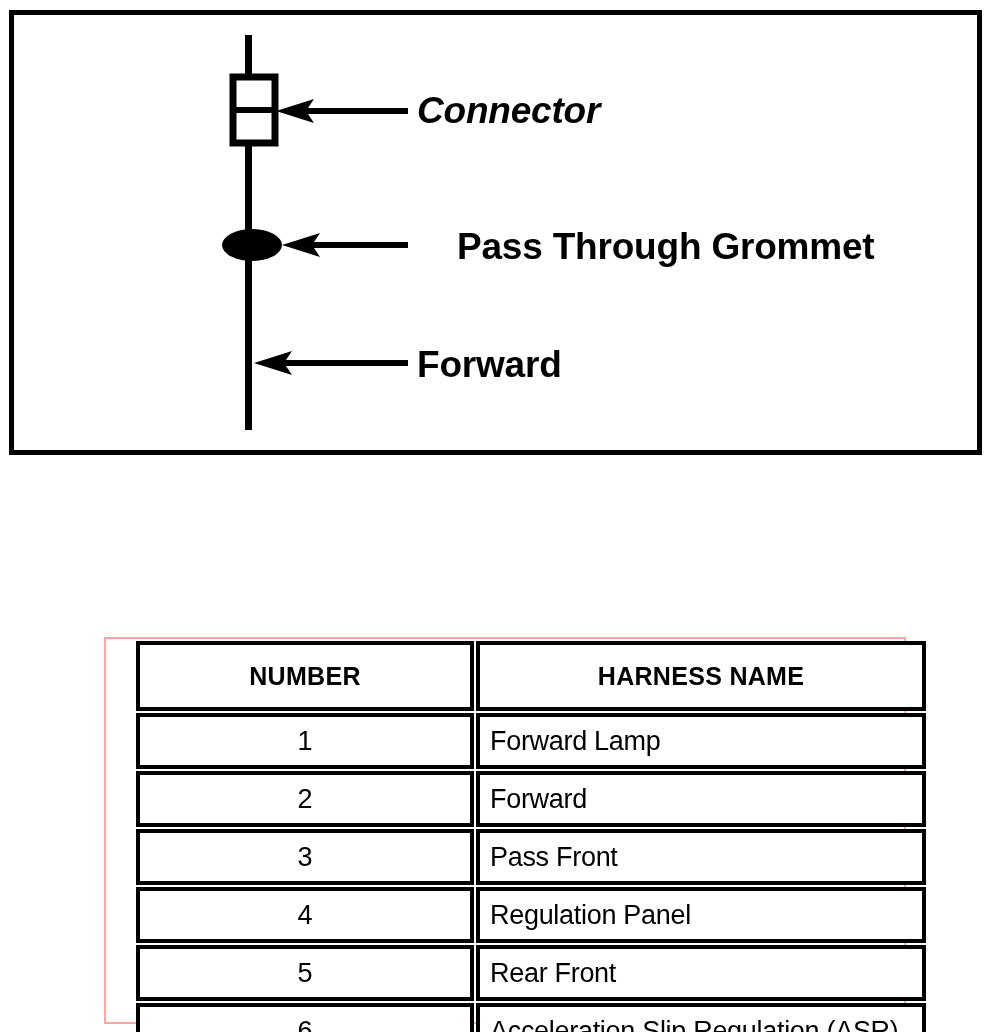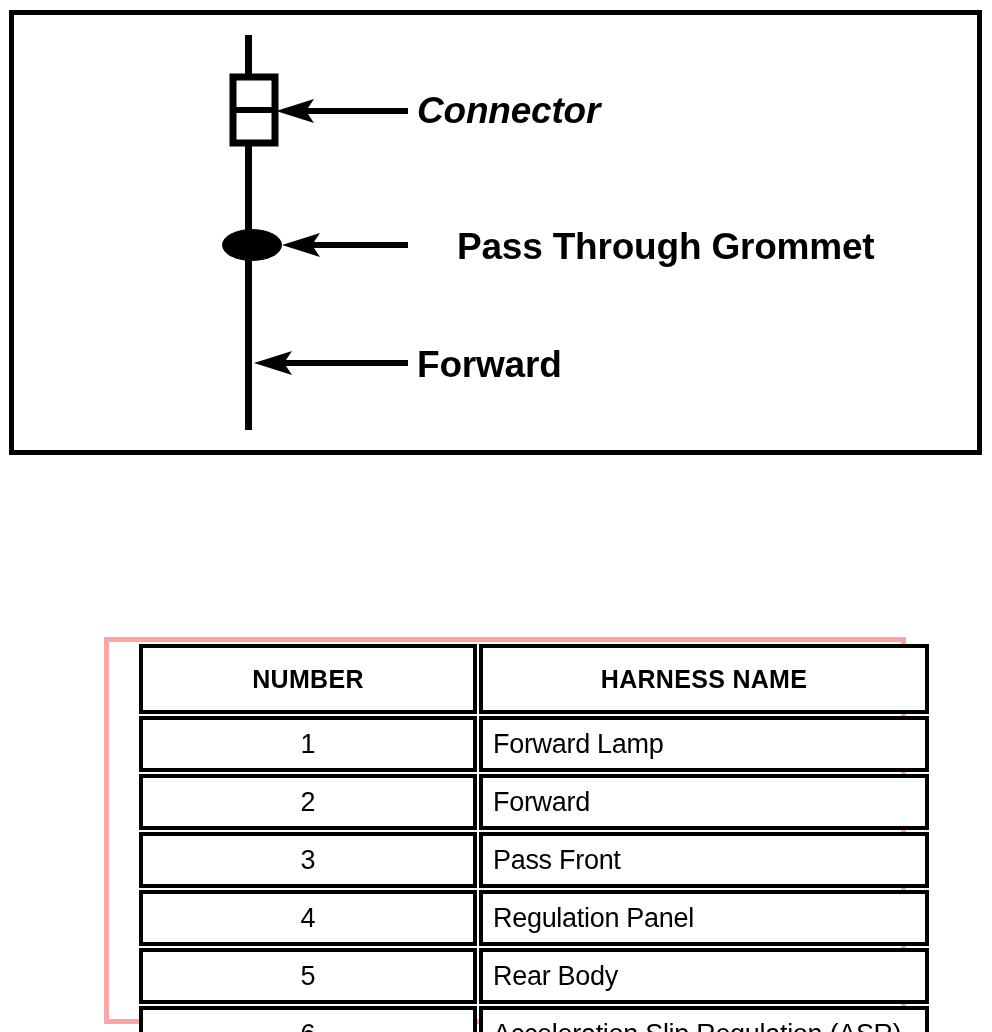--- a/index.html
+++ b/index.html
@@ -52,21 +52,21 @@
   #label-harness   { left: 403px; top: 331px; }
 
   
   #harness-table-wrap {
     position: absolute;
     left: 104px;
     top: 637px;
     width: 802px;
     height: 387px;
     box-sizing: border-box;
-    border: 5px solid #fca5a5;
+    border: 2px solid #fca5a5;
     background: #ffffff;
     padding-left: 28px;
   }
   #harness-table {
     width: 100%;
     height: 100%;
     border-collapse: separate;
     border-spacing: 2px;
     table-layout: fixed;
   }
@@ -167,21 +167,21 @@
       <tr>
         <td class="cell-number">3</td>
         <td class="cell-name">Pass Front</td>
       </tr>
       <tr>
         <td class="cell-number">4</td>
         <td class="cell-name">Regulation Panel</td>
       </tr>
       <tr>
         <td class="cell-number">5</td>
-        <td class="cell-name">Rear Body</td>
+        <td class="cell-name">Rear Front</td>
       </tr>
       <tr>
         <td class="cell-number">6</td>
         <td class="cell-name">Acceleration Slip Regulation (ASR)</td>
       </tr>
     </tbody>
   </table>
 </div>
 
 </body></html>

